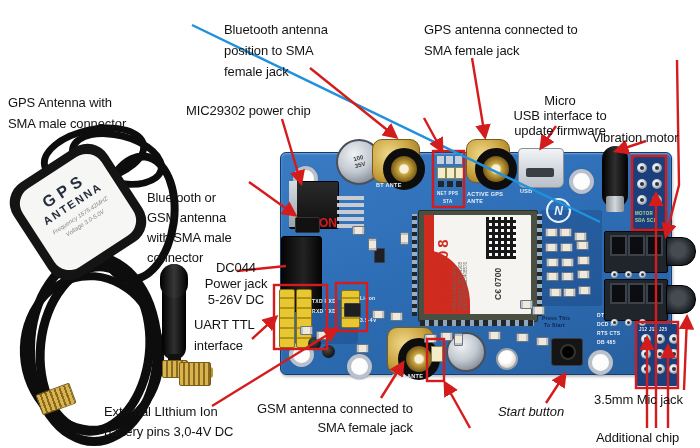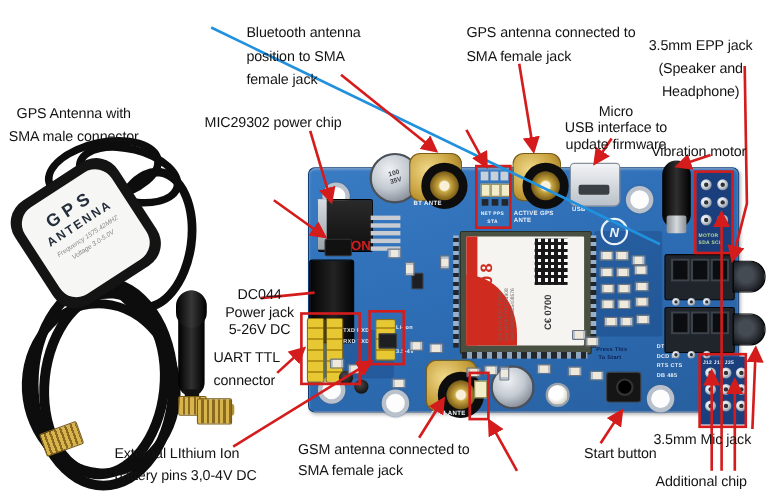--- a/index.html
+++ b/index.html
@@ -254,37 +254,38 @@
   </svg>
 
   <div class="lbl" style="left:224px;top:19px;line-height:21px;">Bluetooth antenna
 position to SMA
 female jack</div>
   <div class="lbl" style="left:424px;top:19px;line-height:21px;">GPS antenna connected to
 SMA female jack</div>
   <div class="lbl" style="left:502px;top:78px;width:116px;text-align:center;line-height:15px;margin-top:15px;">Micro
 USB interface to
 update firmware</div>
-  <div class="lbl" style="left:578px;top:30px;width:118px;text-align:center;line-height:21px;">3.5mm EPP jack
-(Speaker and
-Headphone)</div>
   <div class="lbl" style="left:592px;top:128px;">Vibration motor</div>
-  <div class="lbl" style="left:8px;top:92px;line-height:21px;text-align:center;">GPS Antenna with
+  <div class="lbl" style="left:8px;top:92px;line-height:21px;">GPS Antenna with
 SMA male connector</div>
   <div class="lbl" style="left:186px;top:101px;">MIC29302 power chip</div>
+  <div class="lbl" style="left:147px;top:188px;line-height:20px;">Bluetooth or
+GSM antenna
+with SMA male
+connector</div>
   <div class="lbl" style="left:199px;top:260px;width:74px;text-align:center;line-height:16px;">DC044
 Power jack
 5-26V DC</div>
   <div class="lbl" style="left:194px;top:314px;line-height:21px;">UART TTL
-connector</div>
+interface</div>
   <div class="lbl" style="left:104px;top:402px;line-height:20px;">External LIthium Ion
 battery pins 3,0-4V DC</div>
-  <div class="lbl" style="left:271px;top:399px;line-height:19px;">GSM antenna connected to
+  <div class="lbl" style="left:257px;top:399px;line-height:19px;text-align:right;">GSM antenna connected to
 SMA female jack</div>
-  <div class="lbl" style="left:531px;top:402px;">Start button</div>
+  <div class="lbl" style="left:498px;top:402px;font-style:italic;">Start button</div>
   <div class="lbl" style="left:594px;top:390px;">3.5mm Mic jack</div>
   <div class="lbl" style="left:596px;top:428px;">Additional chip</div>
 
 <div class="pin" style="left: 637px; top: 163px;"></div>
     <div class="pin" style="left: 652px; top: 163px;"></div>
     <div class="pin" style="left: 637px; top: 179px;"></div>
     <div class="pin" style="left: 652px; top: 179px;"></div>
     <div class="pin" style="left: 637px; top: 195px;"></div>
     <div class="pin" style="left: 652px; top: 195px;"></div>
     <div class="pin" style="left: 641px; top: 334px;"></div>

